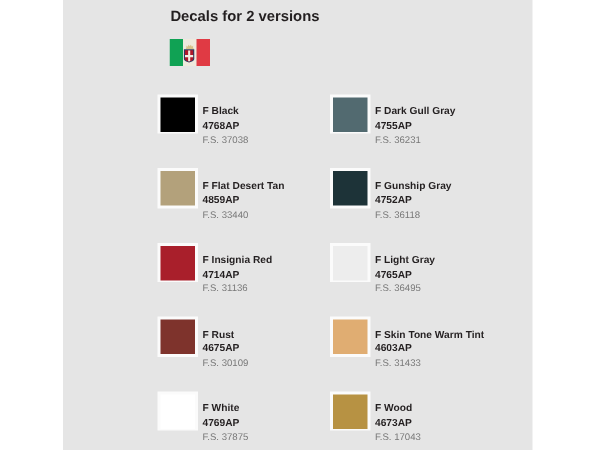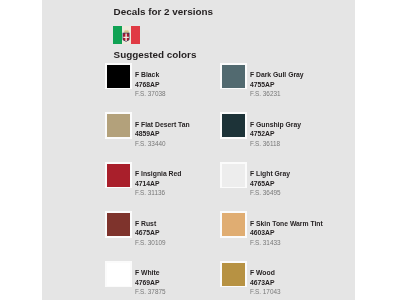--- a/index.html
+++ b/index.html
@@ -98,21 +98,20 @@
           <path d="M37.5 20.5 L37.5 14.5 L40.2 17 L42.6 12.5 L45 16 L47.4 12.5 L49.8 17 L52.5 14.5 L52.5 20.5 Z" fill="#d8c189"></path>
           <rect x="36.5" y="20" width="17" height="3" fill="#d8c189"></rect>
         </g>
         <path d="M32.0 22.5 L55.0 22.5 L55.0 44.5 Q55.0 49.6 43.5 52.2 Q32.0 49.6 32.0 44.5 Z" fill="#2e3a63"></path>
         <path d="M34.4 24.9 L52.6 24.9 L52.6 44.2 Q52.6 48.0 43.5 49.9 Q34.4 48.0 34.4 44.2 Z" fill="#b0182a"></path>
         <path d="M41.4 25.4 L46.0 25.4 L46.0 35.7 L52.6 35.7 L52.6 40.3 L46.0 40.3 L46.0 49.6 L41.4 49.6 L41.4 40.3 L34.4 40.3 L34.4 35.7 L41.4 35.7 Z" fill="#f2eee3"></path>
       </g>
     </svg>
   </div>
 
-  <div id="suggested-title" class="section-title">Suggested colors</div>
 
   <div id="colors">
   <div class="swatch" style="left: 105.1px; top: 62.8px;">
     <div class="swatch-inner" style="background: rgb(0, 0, 0);"></div>
   </div>
   <div class="labels" style="left: 135px; top: 70.4px;">
     <div class="lbl-name">F Black</div>
     <div class="lbl-code">4768AP</div>
     <div class="lbl-fs">F.S. 37038</div>
   </div>

